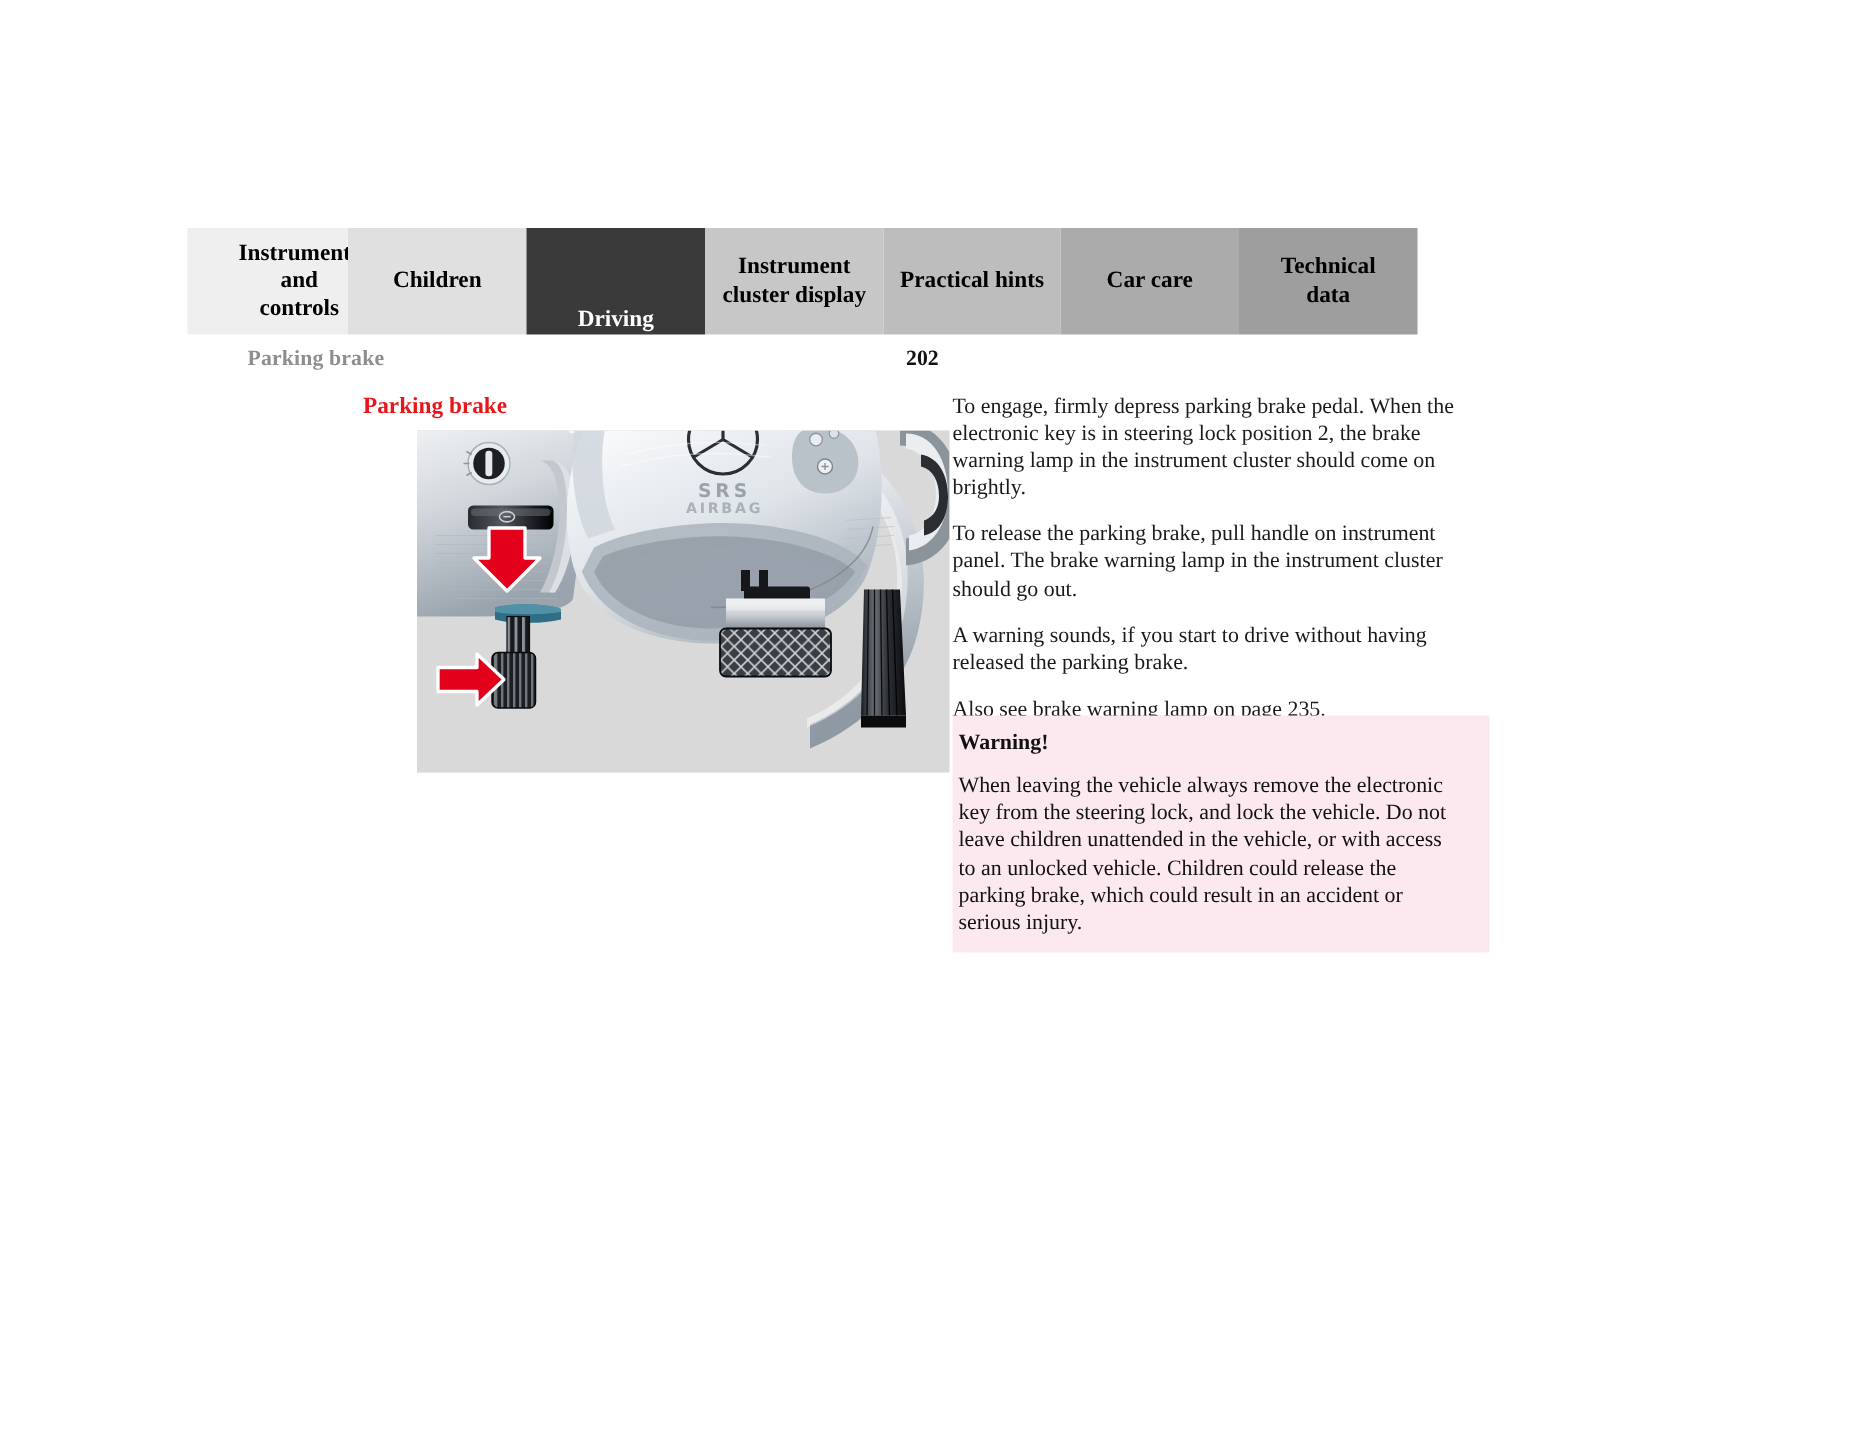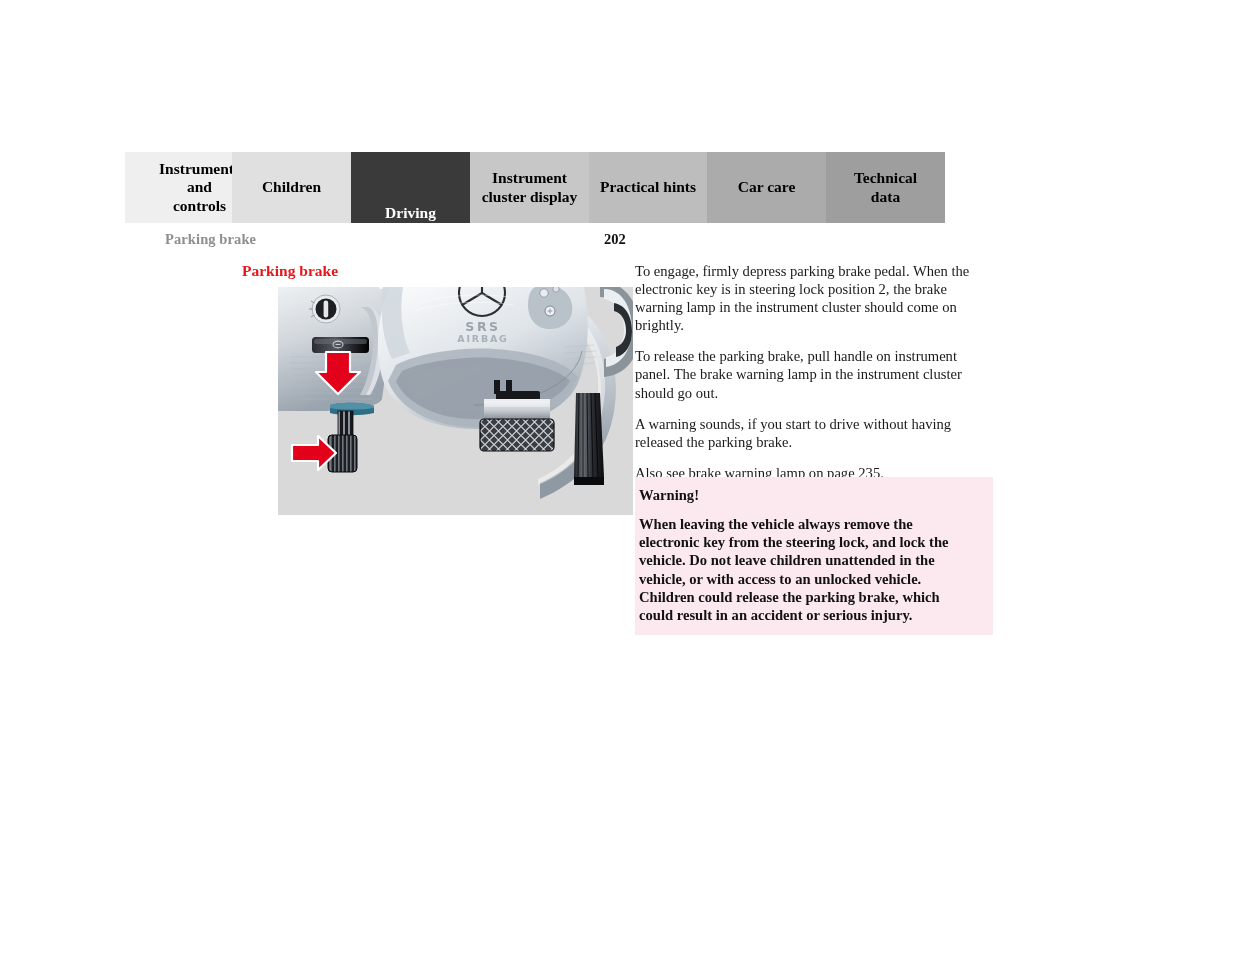--- a/index.html
+++ b/index.html
@@ -107,21 +107,21 @@
     padding: 10px 24px 11px 4px;
   }
   #warning-title {
     font-size: 14.6px;
     font-weight: bold;
     color: #111111;
     margin: 0 0 11px 0;
   }
   #warning-body {
     font-size: 14.6px;
-    font-weight: bold;
+    font-weight: normal;
     line-height: 1.25;
     color: #111111;
     margin: 0;
   }
 </style>
 </head>
 <body>
 
 <div id="tab-bar">
     <div class="tab" style="background: rgb(239, 239, 239); width: 107px; padding-left: 46px;">

